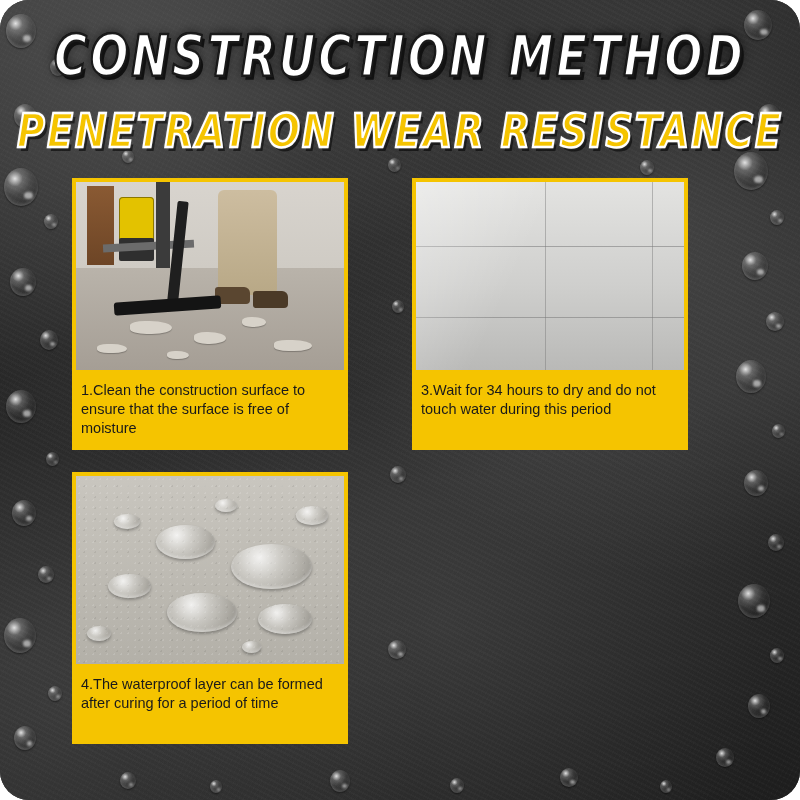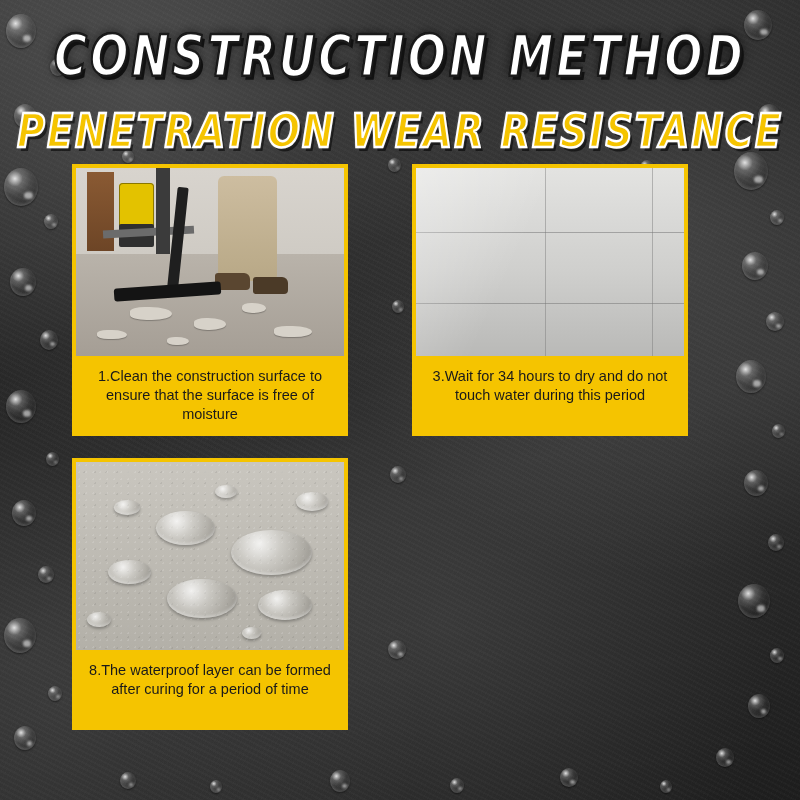--- a/index.html
+++ b/index.html
@@ -7,20 +7,21 @@
     margin: 0; padding: 0;
     width: 800px; height: 800px;
     overflow: hidden;
     font-family: "Liberation Sans", sans-serif;
   }
   #poster {
     position: relative;
     width: 800px; height: 800px;
     background: #2b2b2b;
     overflow: hidden;
+    border-radius: 29px;
   }
   
   .bg-base {
     position: absolute; inset: 0;
     background:
       radial-gradient(circle at 18% 12%, rgba(120,120,120,0.35) 0%, rgba(40,40,40,0) 38%),
       radial-gradient(circle at 82% 28%, rgba(130,130,130,0.30) 0%, rgba(40,40,40,0) 40%),
       radial-gradient(circle at 55% 78%, rgba(100,100,100,0.28) 0%, rgba(30,30,30,0) 45%),
       radial-gradient(circle at 8% 88%, rgba(110,110,110,0.22) 0%, rgba(30,30,30,0) 35%),
       linear-gradient(160deg, #3a3a3a 0%, #232323 35%, #2e2e2e 60%, #1d1d1d 100%);
@@ -83,28 +84,27 @@
     text-shadow:
       0 0 2px #fff,
       3px 3px 0 rgba(0,0,0,.55);
     transform: scaleY(1.22);
     white-space: nowrap;
   }
 
   
   .grid {
     position: absolute;
-    top: 164px; left: 72px;
+    top: 178px; left: 72px;
     width: 658px;
     display: grid;
     grid-template-columns: 276px 276px;
     column-gap: 64px;
     row-gap: 22px;
     z-index: 4;
-    text-align: center;
   }
   .card { position: relative; }
   .photo {
     width: 100%;
     height: 196px;
     border: 4px solid #f5c400;
     position: relative;
     overflow: hidden;
     background: #9b9b9b;
   }
@@ -275,17 +275,17 @@
         <div class="bead" style="left:58%; top:36%; width:30%; height:24%;"></div>
         <div class="bead" style="left:12%; top:52%; width:16%; height:13%;"></div>
         <div class="bead" style="left:34%; top:62%; width:26%; height:21%;"></div>
         <div class="bead" style="left:68%; top:68%; width:20%; height:16%;"></div>
         <div class="bead" style="left:14%; top:20%; width:10%; height:8%;"></div>
         <div class="bead" style="left:82%; top:16%; width:12%; height:10%;"></div>
         <div class="bead" style="left:52%; top:12%; width:8%;  height:7%;"></div>
         <div class="bead" style="left:4%;  top:80%; width:9%;  height:8%;"></div>
         <div class="bead" style="left:62%; top:88%; width:7%;  height:6%;"></div>
       </div>
-      <div class="caption">8.The waterproof layer can be formed after curing for a period of time</div>
+      <div class="caption">4.The waterproof layer can be formed after curing for a period of time</div>
     </div>
 
   </div>
 </div>
 
 </body></html>

